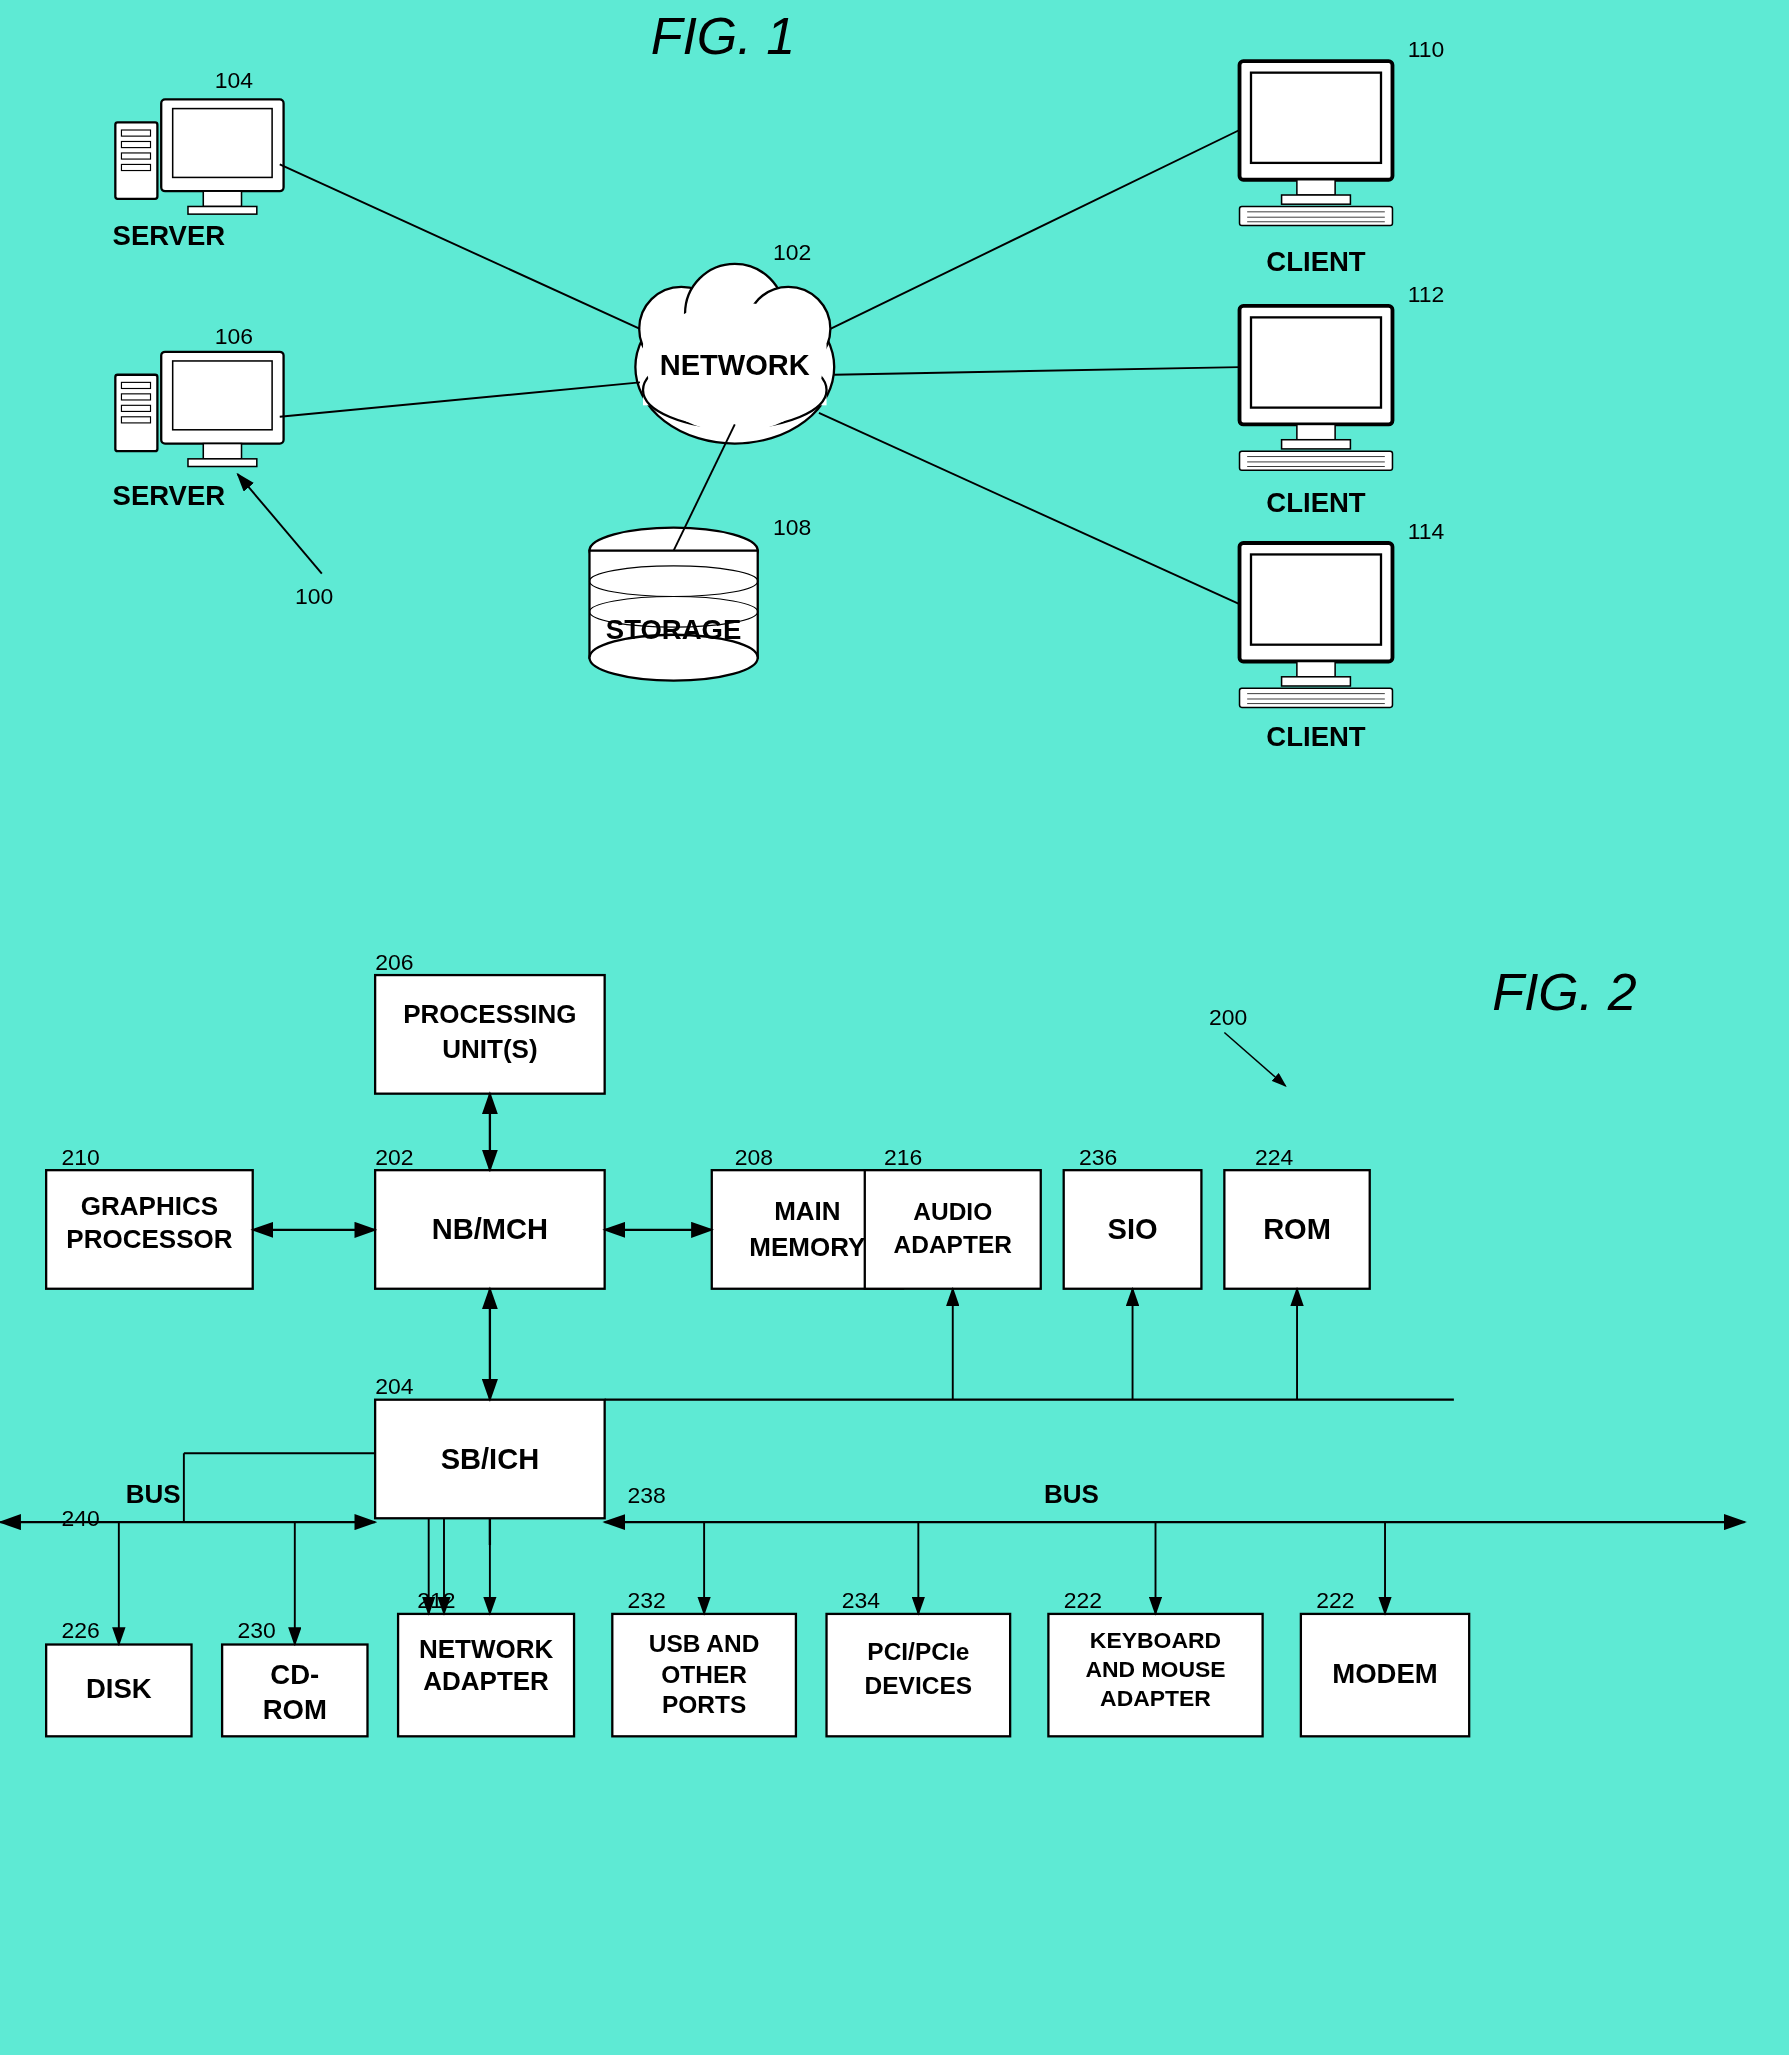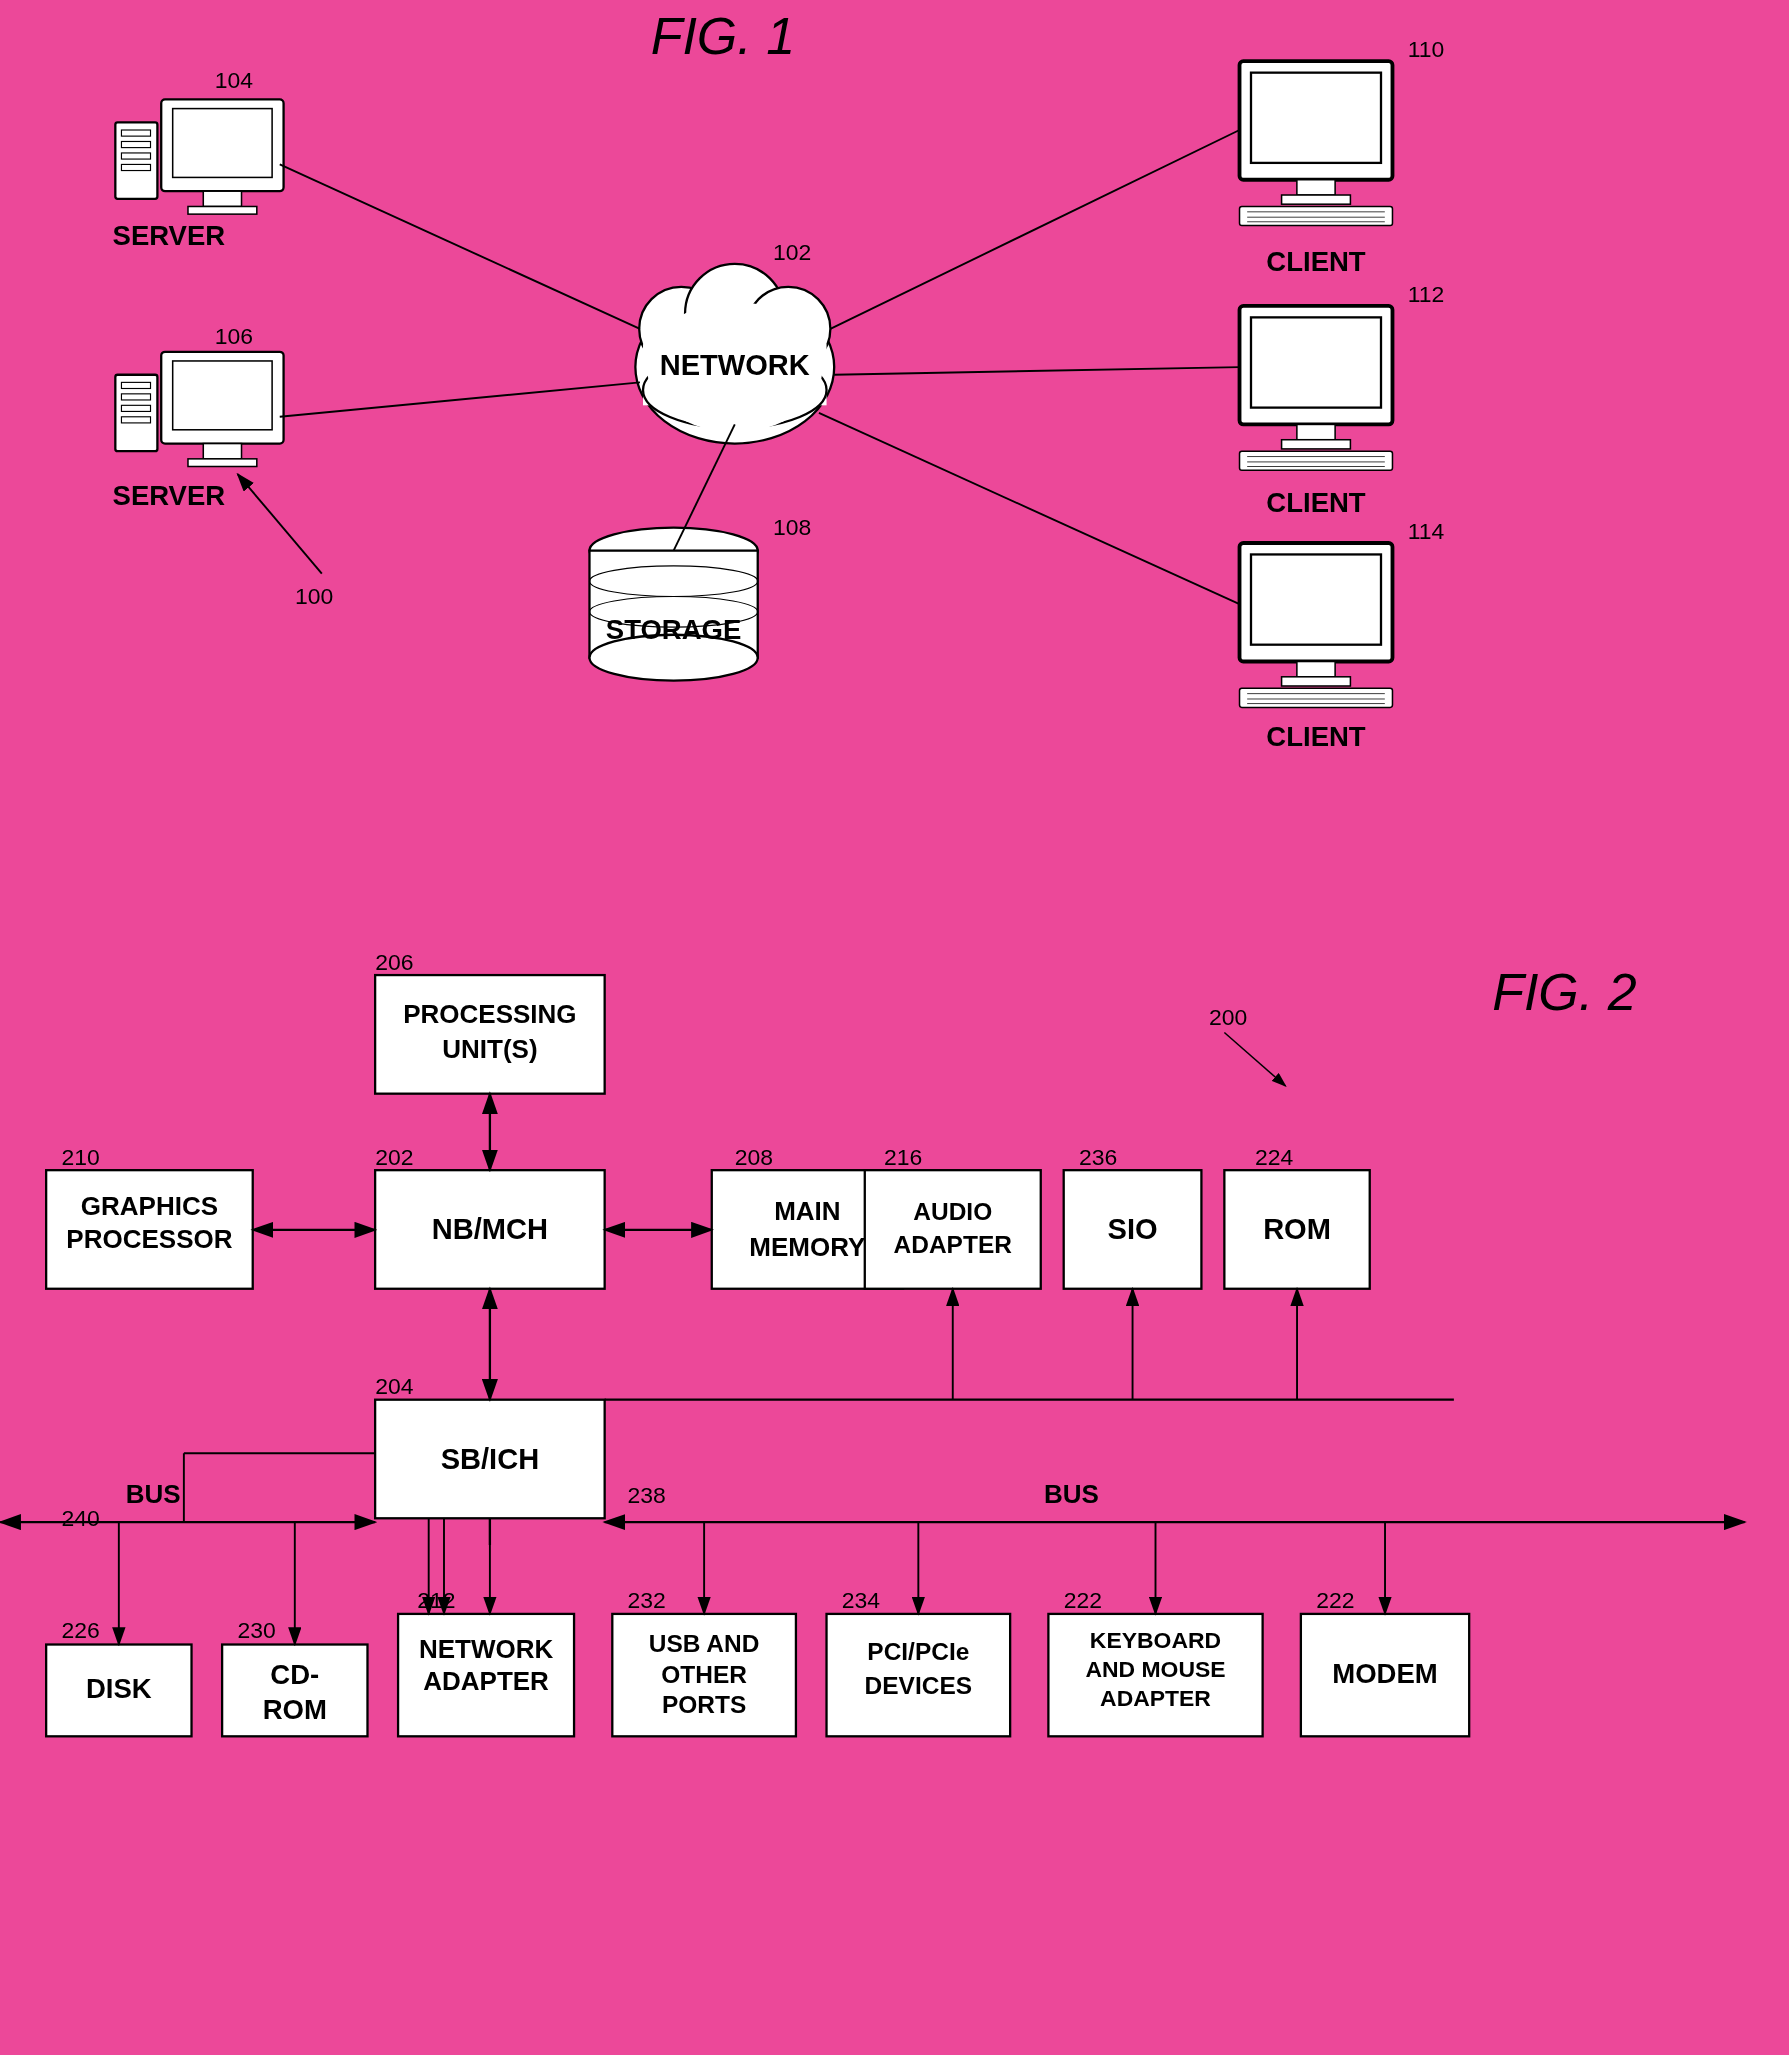--- a/index.html
+++ b/index.html
@@ -8,21 +8,21 @@
       font-family: Arial, sans-serif;
       width: 1790px;
       min-height: 2056px;
       position: relative;
       overflow: hidden;
     }
 
     .page-container {
       width: 1790px;
       min-height: 2056px;
-      background: #ec4899;
+      background: #5eead4;
       position: relative;
     }
 
     
     svg {
       position: absolute;
       top: 0;
       left: 0;
     }
 

